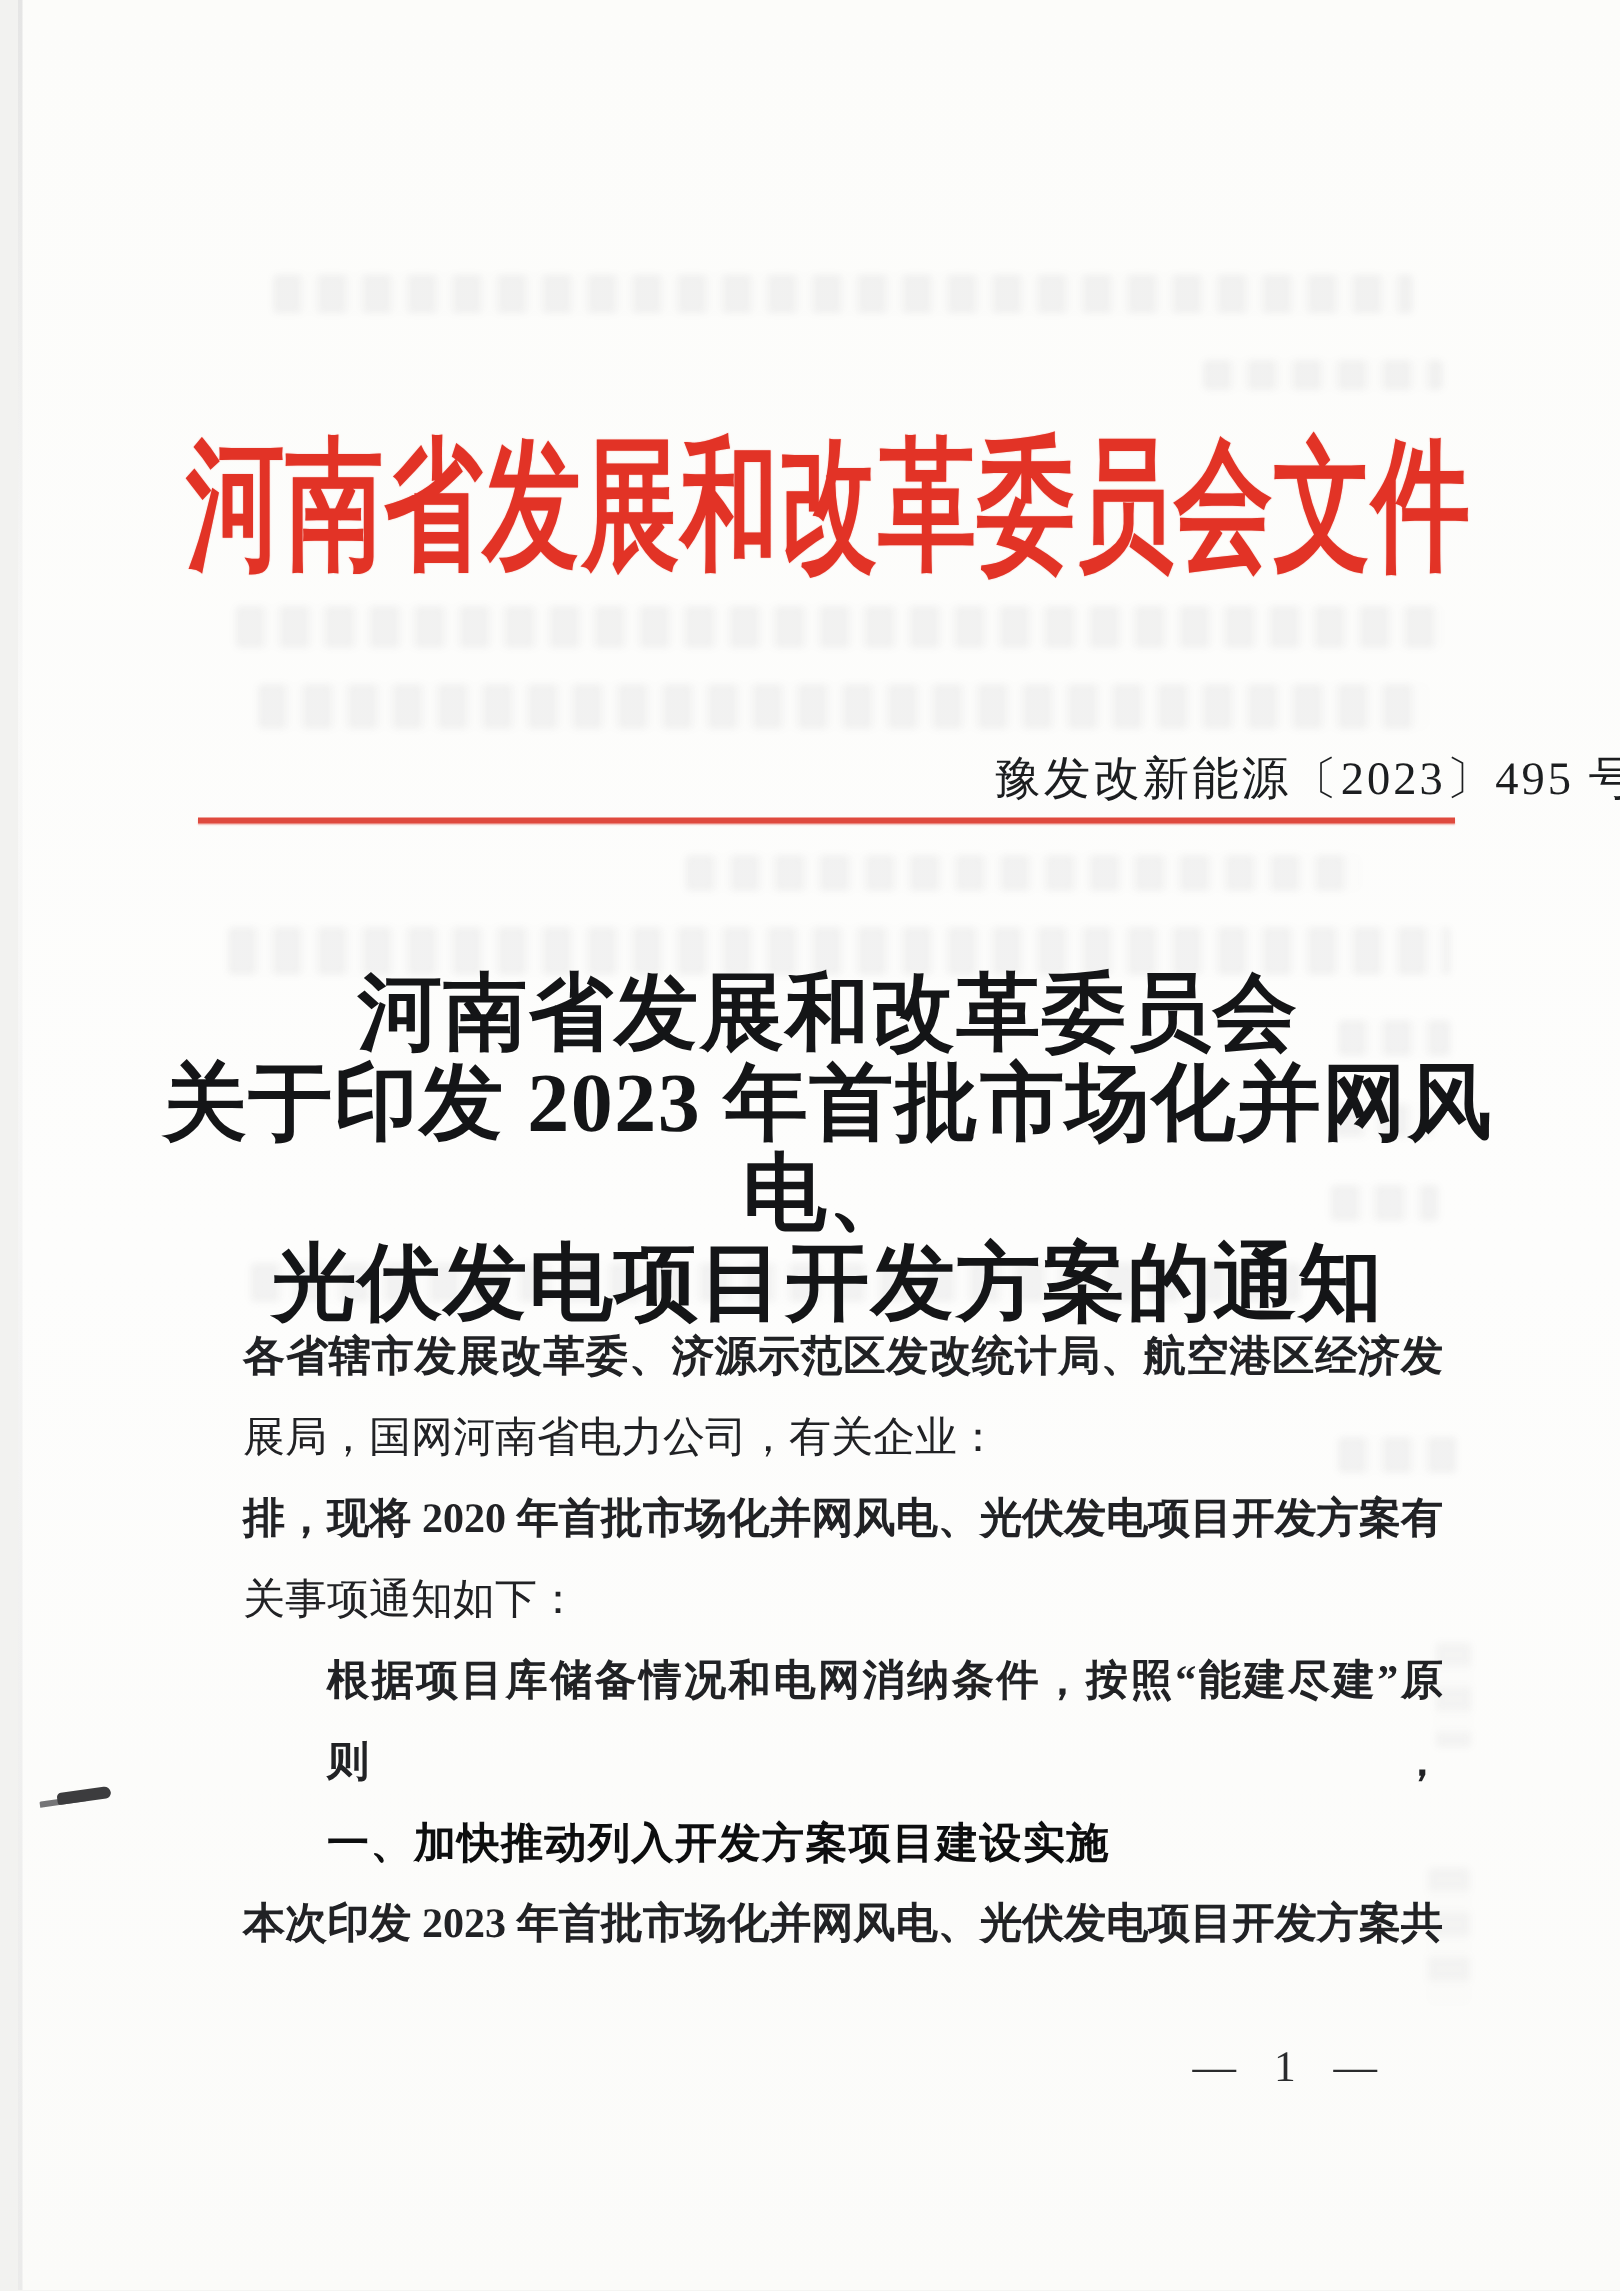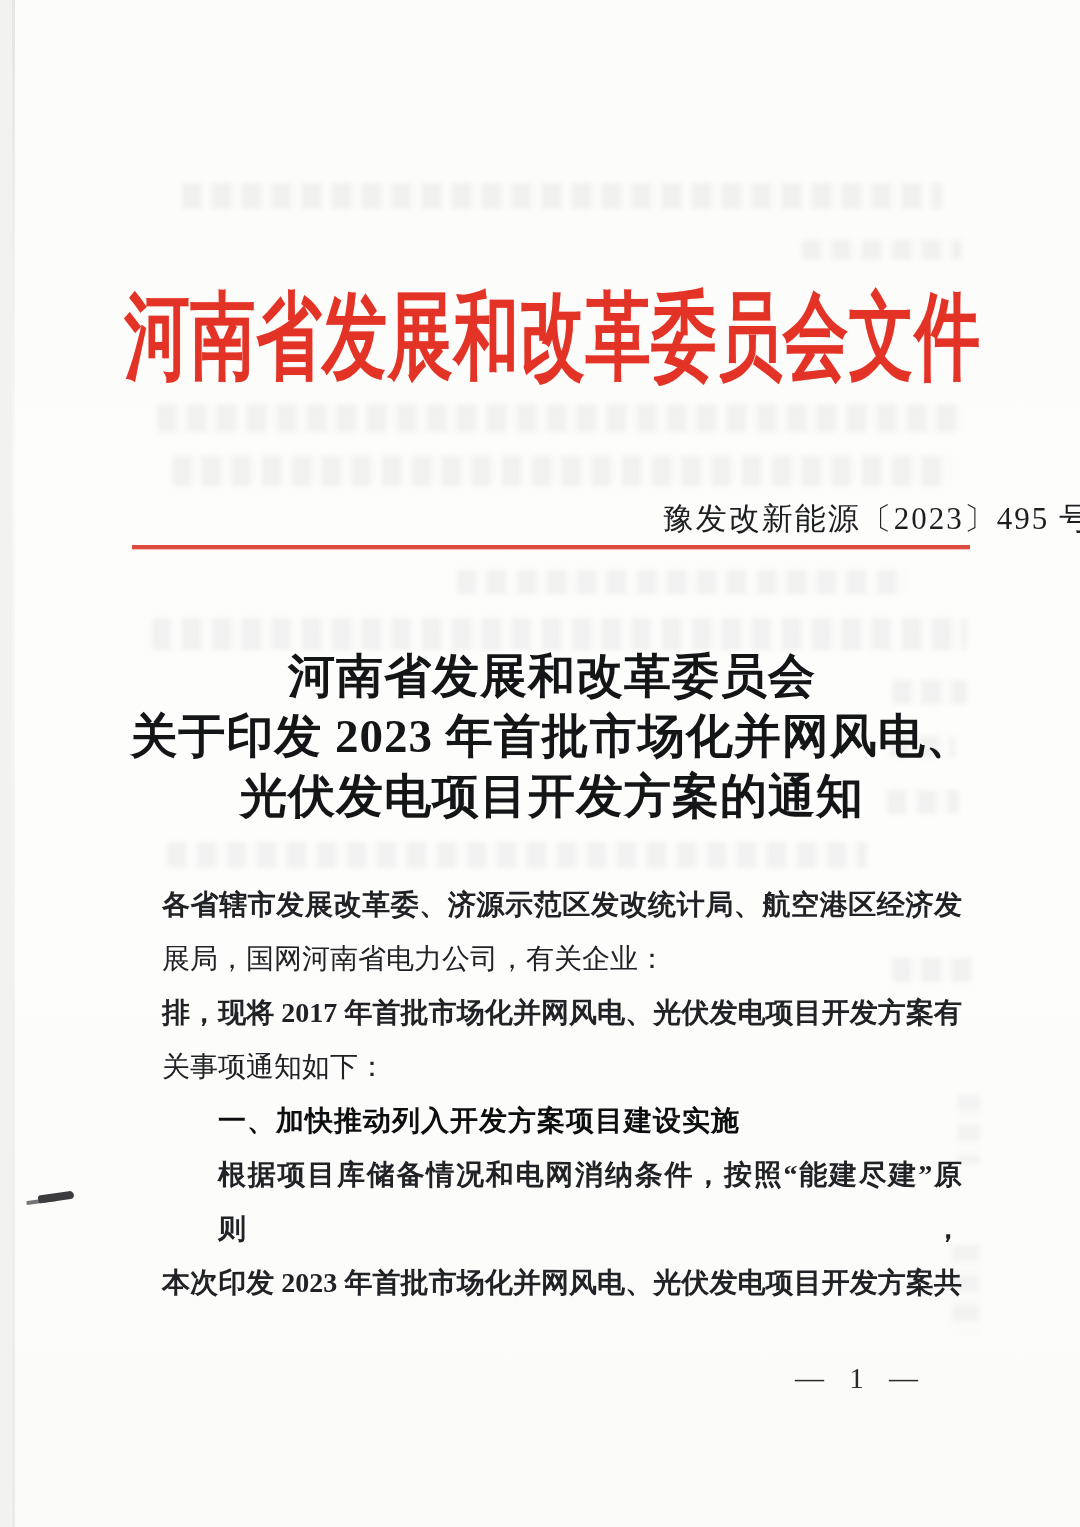--- a/index.html
+++ b/index.html
@@ -49,21 +49,21 @@
     position: absolute; left: 120px; top: 545px;
     width: 838px; height: 4px;
     background: var(--rule, #df4a3e);
     box-shadow: 0 1px 1px rgba(224,74,62,.35);
   }
 
   
   .title {
     position: absolute; left: 60px; right: 60px; top: 646px;
     text-align: center;
-    font-size: 47px; font-weight: 700; line-height: 60px;
+    font-size: 56px; font-weight: 700; line-height: 60px;
     color: #141517;
     letter-spacing: 1px;
   }
 
   
   .bodytext {
     position: absolute; left: 150px; top: 878px;
     width: 800px;
     font-size: 28px; line-height: 54px;
     color: #212225;
@@ -142,24 +142,24 @@
 
   <div class="title">
     <div>河南省发展和改革委员会</div>
     <div>关于印发 2023 年首批市场化并网风电、</div>
     <div>光伏发电项目开发方案的通知</div>
   </div>
 
   <div class="bodytext">
     <div class="bl fill">各省辖市发展改革委、济源示范区发改统计局、航空港区经济发</div>
     <div class="bl">展局，国网河南省电力公司，有关企业：</div>
-    <div class="bl fill">排，现将 2017 年首批市场化并网风电、光伏发电项目开发方案有</div>
+    <div class="bl fill">排，现将 2020 年首批市场化并网风电、光伏发电项目开发方案有</div>
     <div class="bl">关事项通知如下：</div>
+    <div class="bl indent fill">根据项目库储备情况和电网消纳条件，按照“能建尽建”原则，</div>
     <div class="bl indent heading">一、加快推动列入开发方案项目建设实施</div>
-    <div class="bl indent fill">根据项目库储备情况和电网消纳条件，按照“能建尽建”原则，</div>
     <div class="bl fill">本次印发 2023 年首批市场化并网风电、光伏发电项目开发方案共</div>
   </div>
 
   <div class="pagenum">— 1 —</div>
 
   <div class="speck"></div>
 
 </div>
 
 </body></html>

